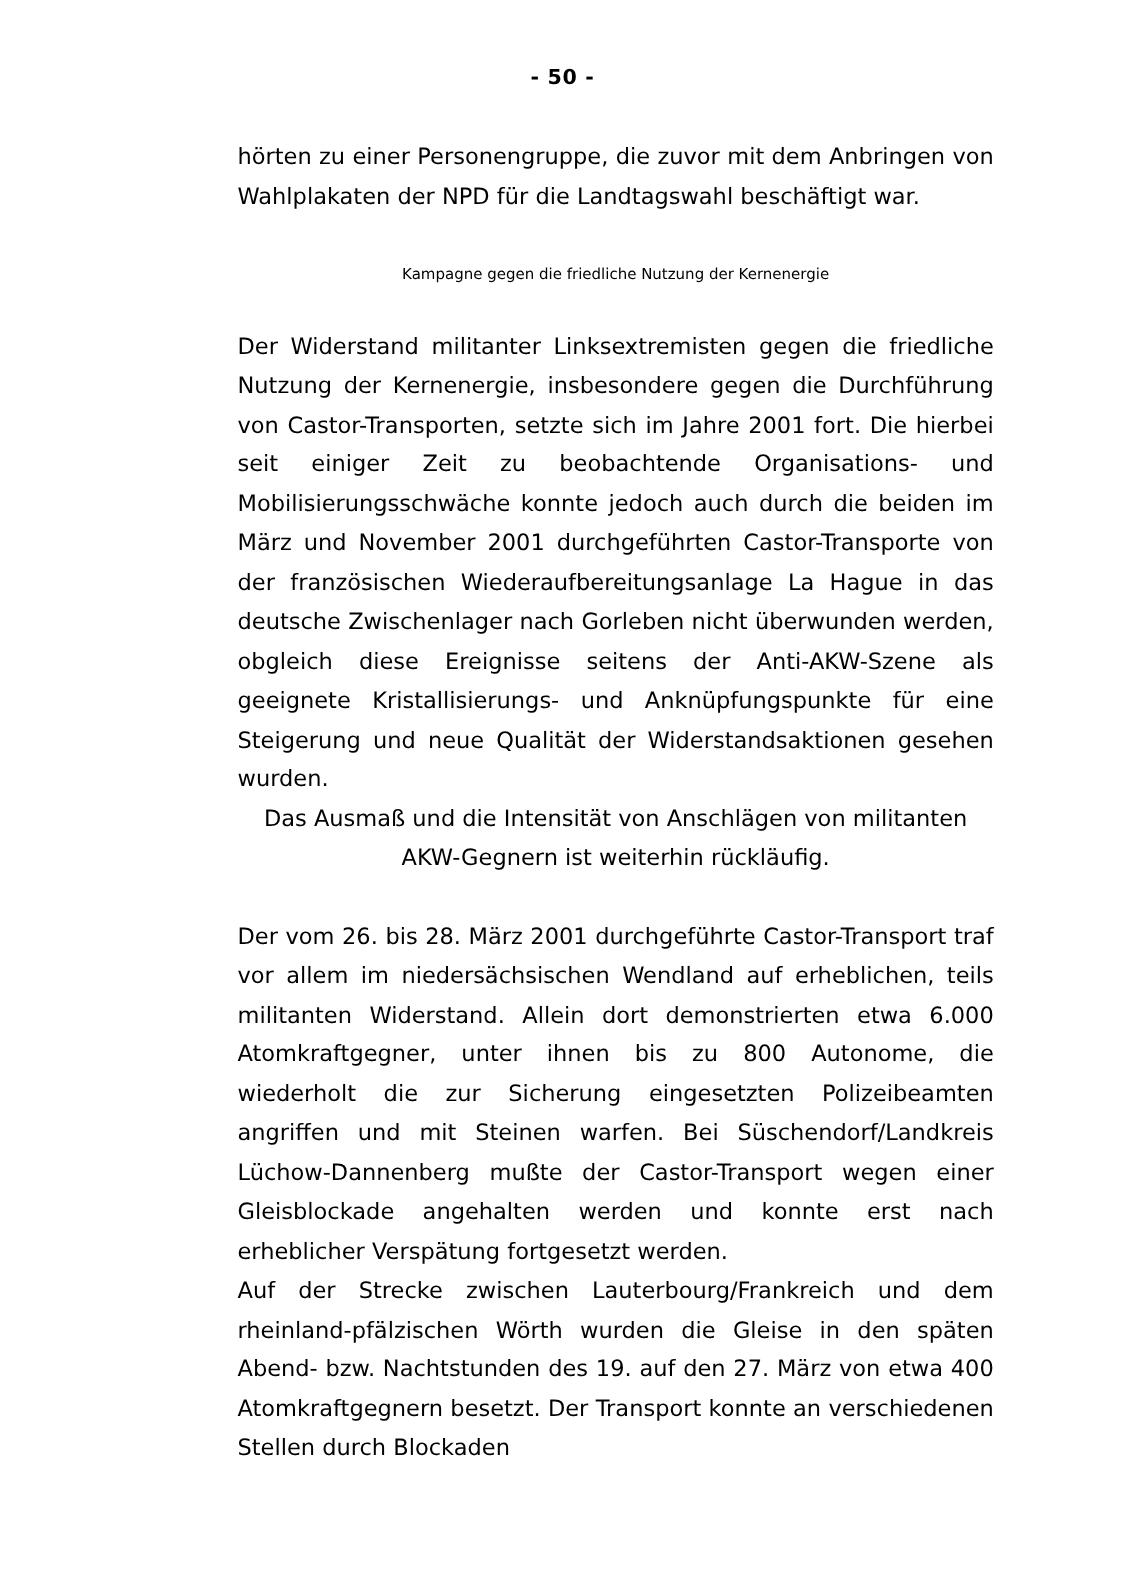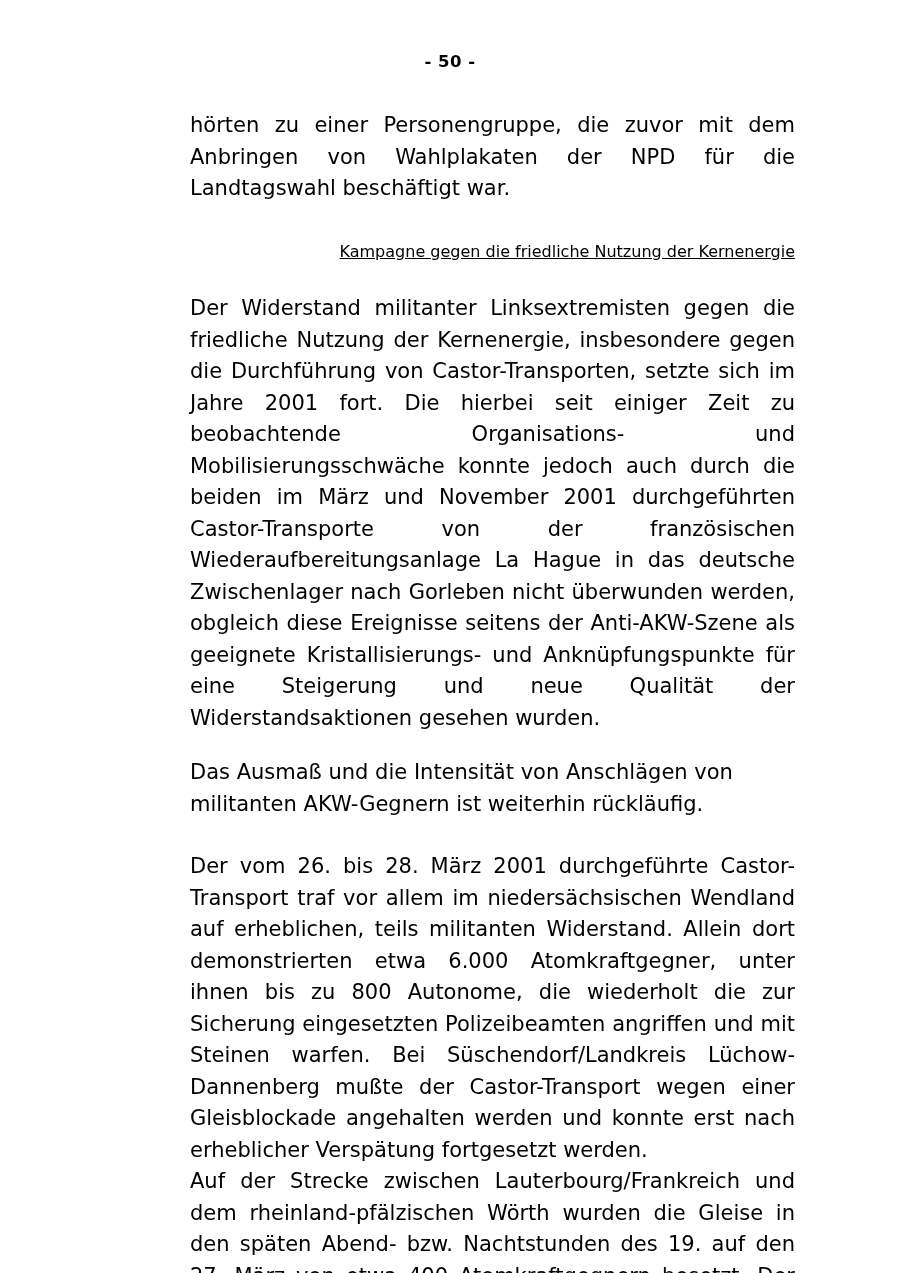--- a/index.html
+++ b/index.html
@@ -33,39 +33,37 @@
     letter-spacing: 0.5px;
   }
   .content {
     position: absolute;
     top: 110px;
     left: 190px;
     width: 605px;
   }
   p.para {
     margin: 0;
-    font-size: 21px;
+    font-size: 18px;
     line-height: 31.5px;
     text-align: justify;
     text-justify: inter-word;
     hyphens: manual;
   }
   p.para.nojustify {
-    text-align: left;
-    margin-top: 23px;
+    text-align: center;
   }
   .gap-med { height: 26px; }
   .gap-large { height: 31px; }
   .section-heading {
     margin: 0;
-    font-size: 16px;
+    font-size: 12px;
     font-weight: normal;
-    text-decoration: underline;
     line-height: 31.5px;
-    text-align: right;
+    text-align: center;
   }
 </style>
 </head>
 <body>
 
 <div class="page">
 
   <div class="page-number">- 50 -</div>
 
   <div class="content">

